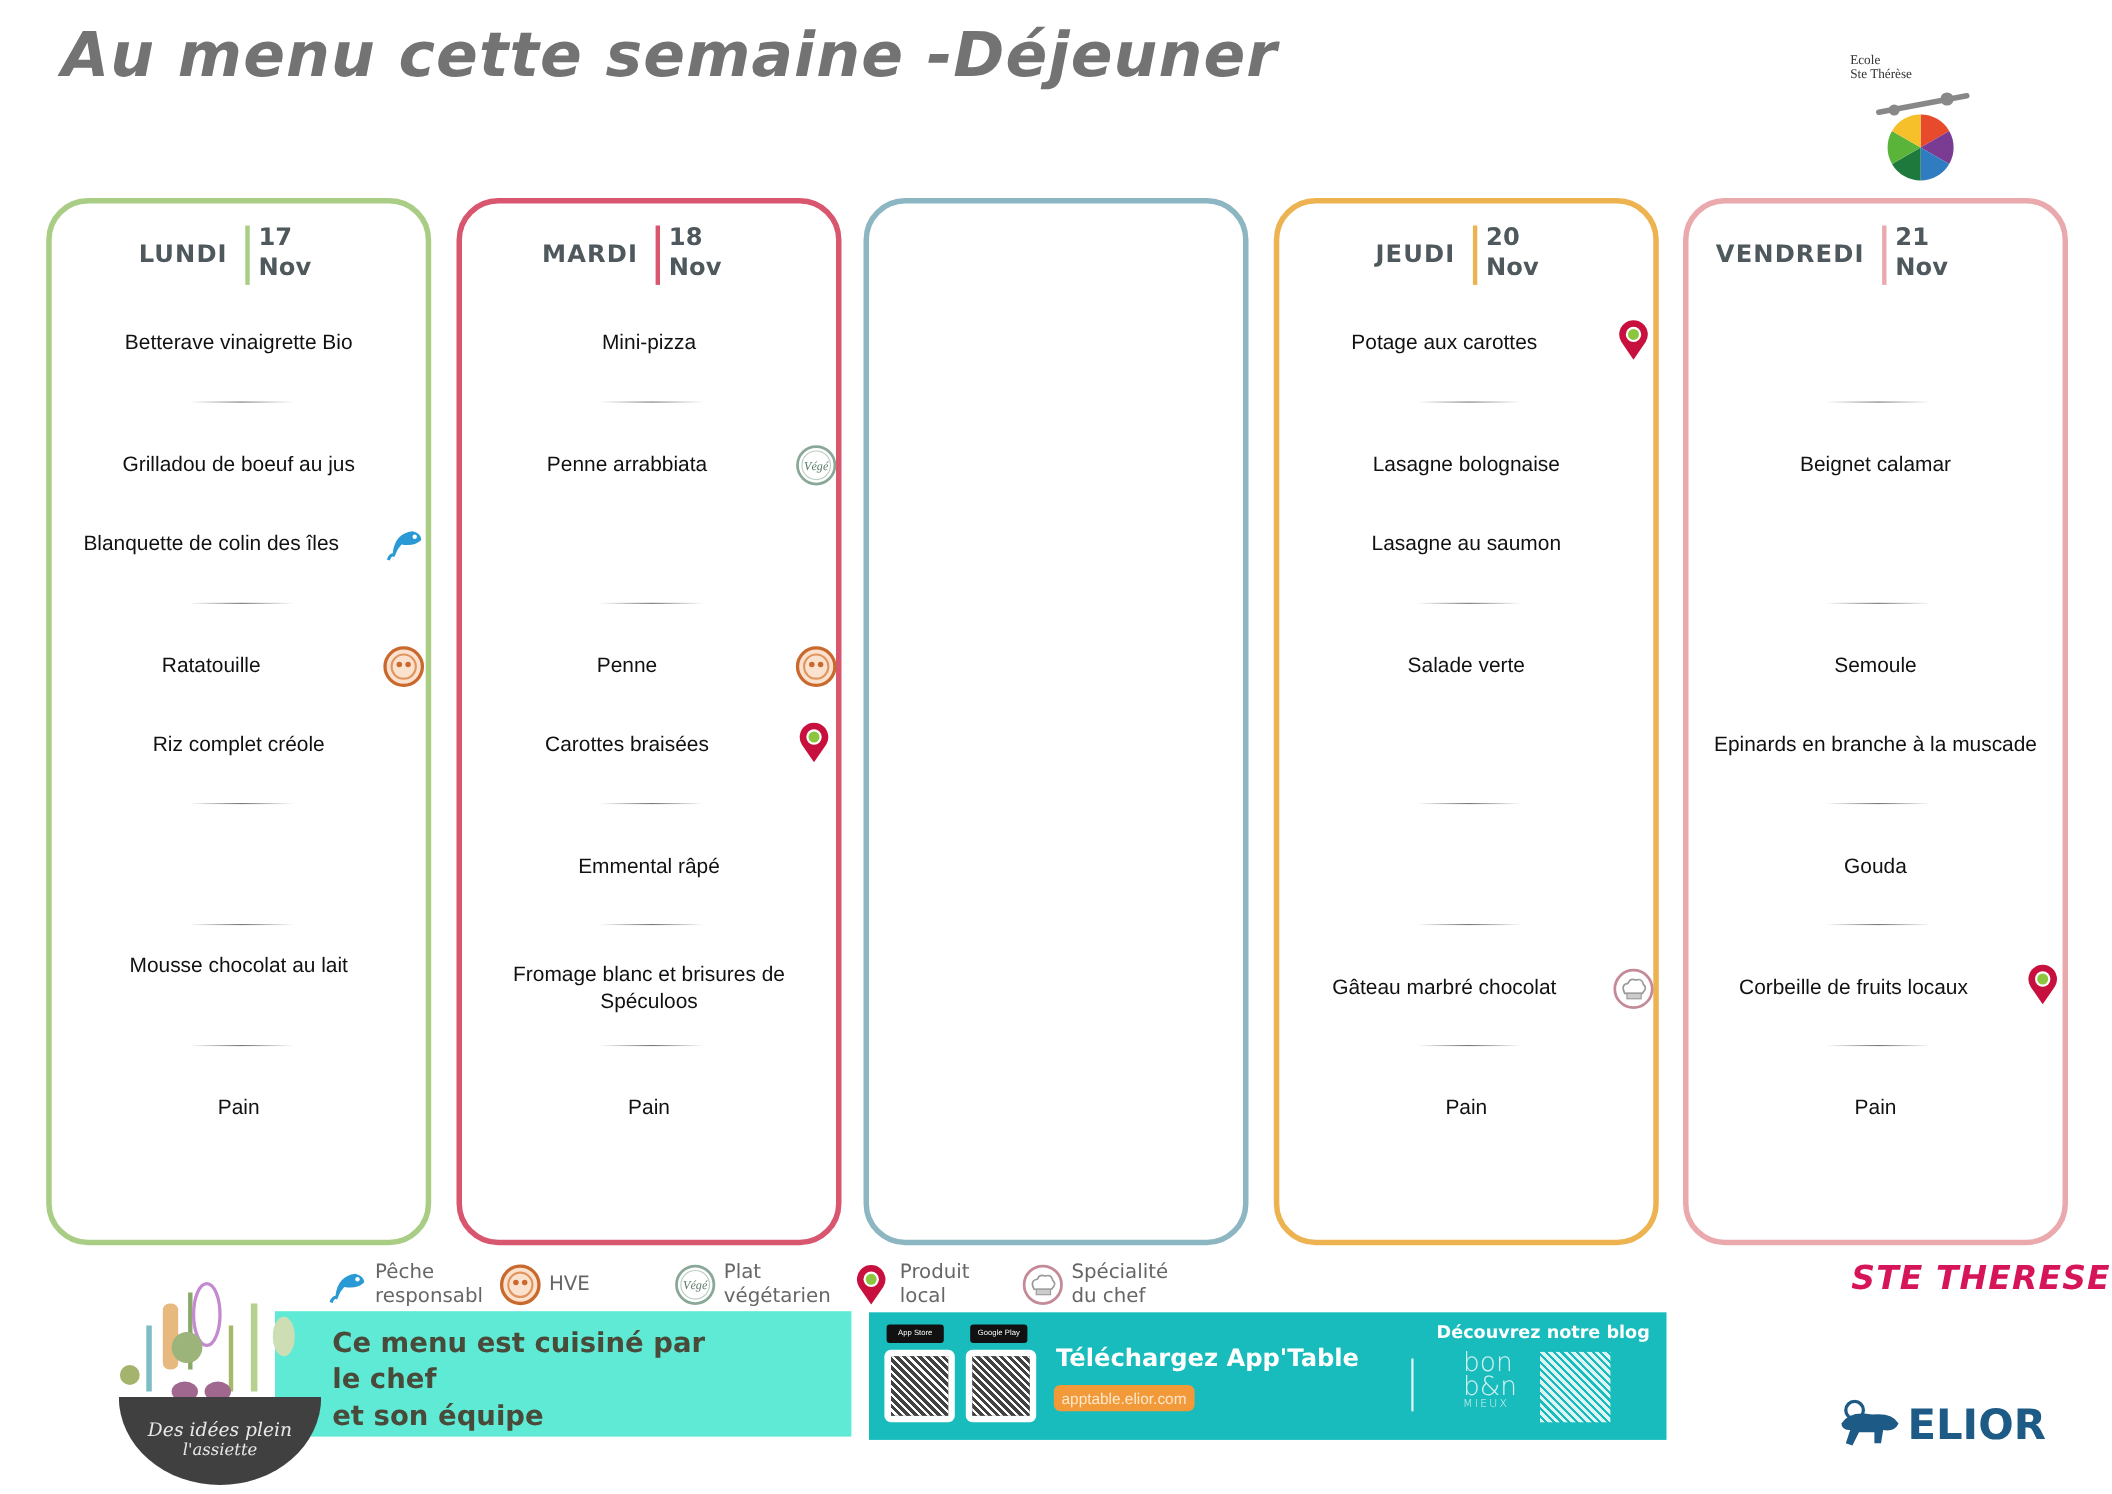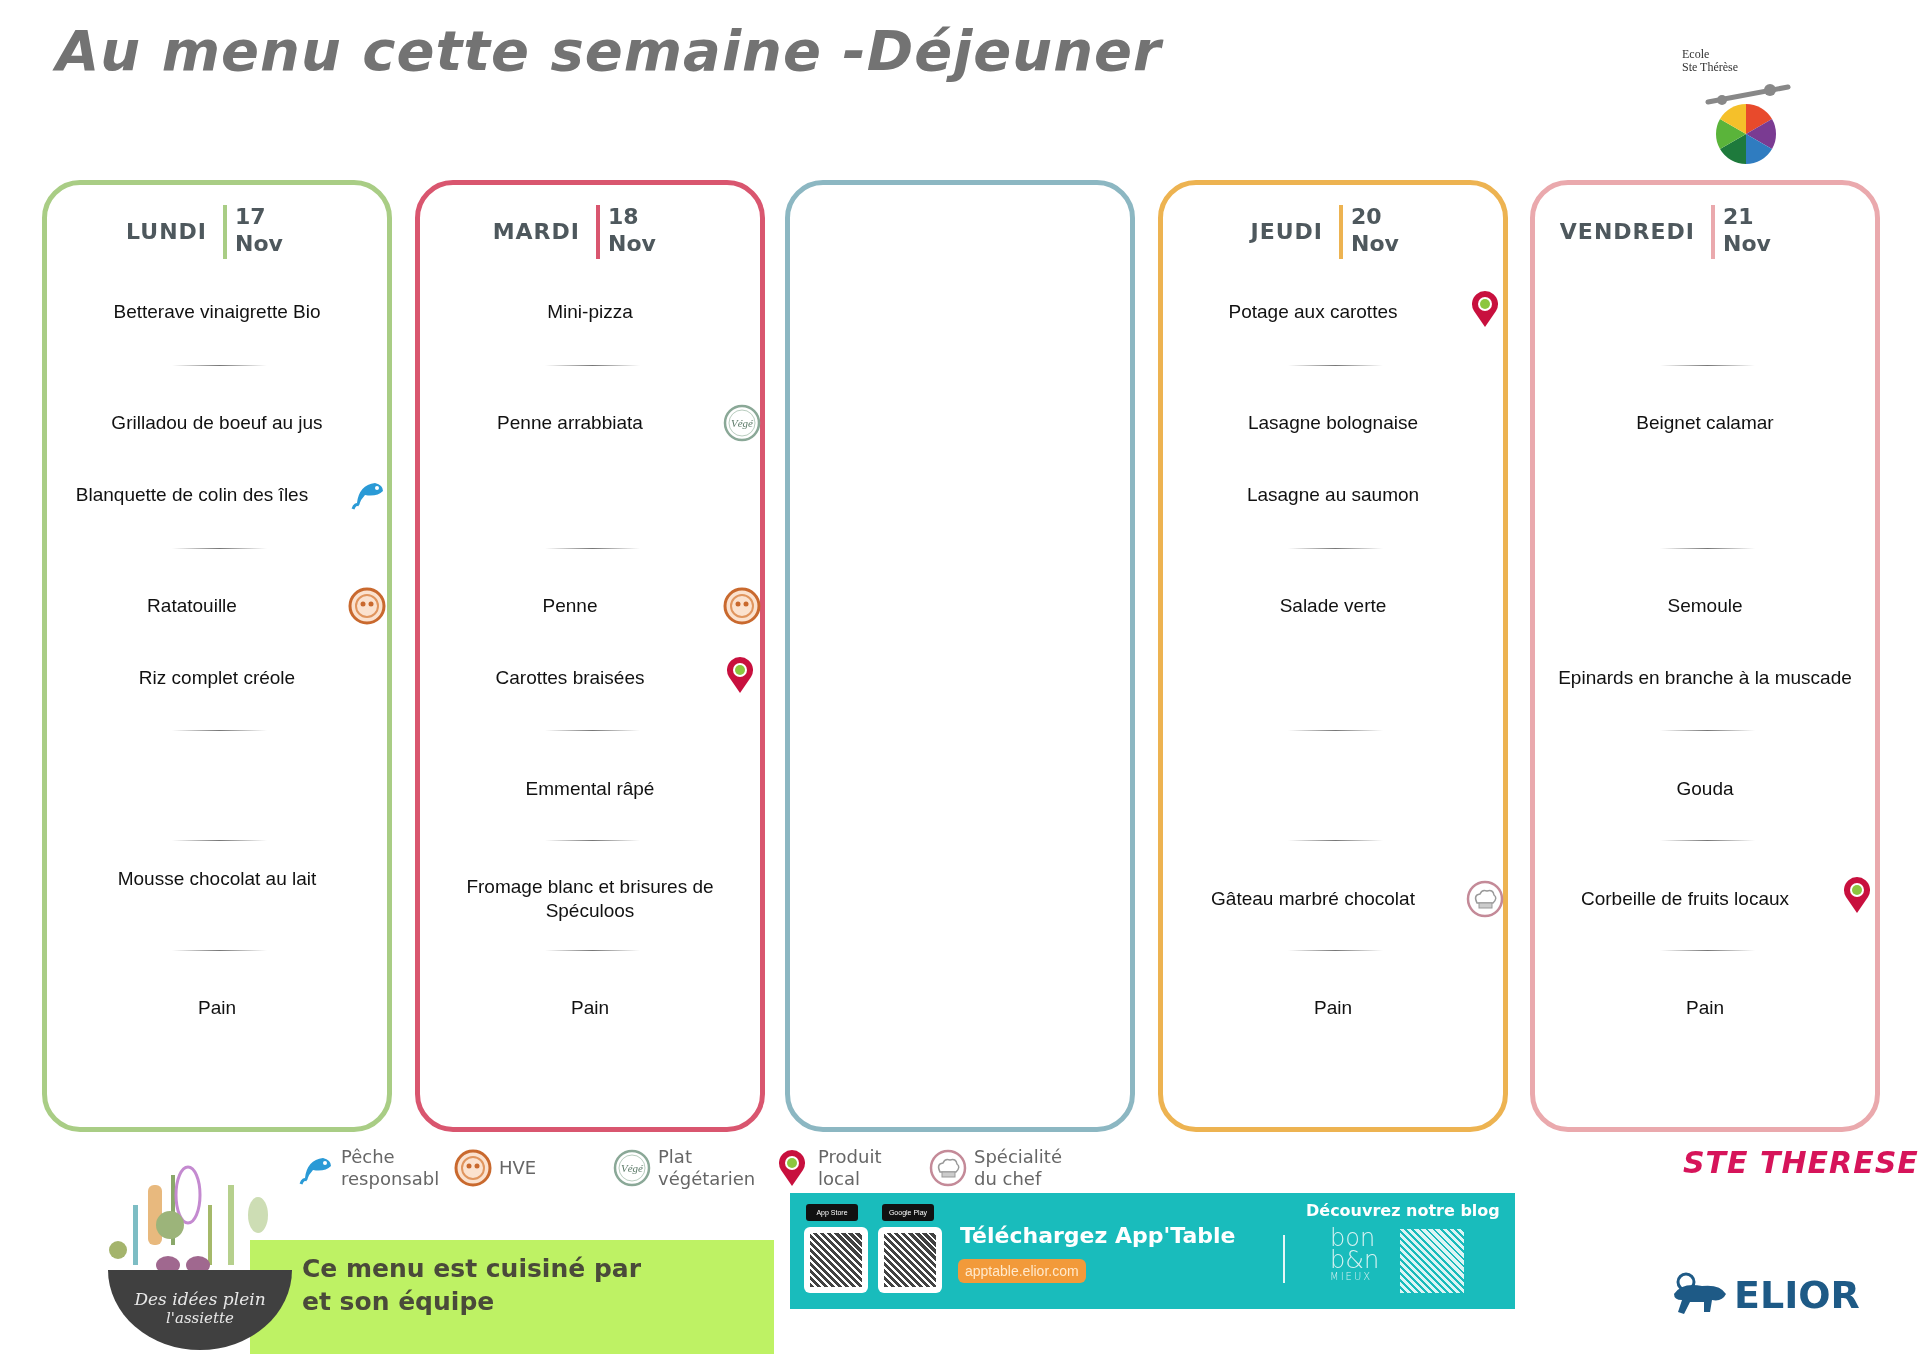--- a/index.html
+++ b/index.html
@@ -10,21 +10,21 @@
   .col { position: absolute; top: 180px; width: 350px; height: 952px; border: 5px solid; border-radius: 38px; box-sizing: border-box; background: #fff; }
   .col-header { position: absolute; top: 20px; left: 0; right: 0; height: 56px; }
   .day { position: absolute; right: 180px; top: 14px; font-family: "DejaVu Sans", sans-serif; font-weight: bold; font-size: 22px; color: #4e585d; letter-spacing: 1px; }
   .hdiv { position: absolute; left: 176px; top: 0; width: 4px; height: 54px; }
   .date { position: absolute; left: 188px; top: -2px; font-family: "DejaVu Sans", sans-serif; font-weight: bold; font-size: 22px; line-height: 27px; color: #4e585d; }
   .dish { position: absolute; left: 10px; right: 10px; text-align: center; font-size: 19px; color: #111; line-height: 24px; }
   .sep { position: absolute; left: 125px; width: 95px; height: 1px; background: linear-gradient(90deg, rgba(120,120,120,0), #777 50%, rgba(120,120,120,0)); }
   .ico { position: absolute; width: 40px; height: 40px; }
   .legend { position: absolute; top: 1143px; height: 50px; display: flex; align-items: center; }
   .legend .lbl { font-family: "DejaVu Sans", sans-serif; font-size: 18px; color: #666; line-height: 22px; margin-left: 6px; }
-  .banner-green { position: absolute; left: 250px; top: 1192px; width: 524px; height: 114px; background: #bef264; margin-top: 48px; }
+  .banner-green { position: absolute; left: 250px; top: 1192px; width: 524px; height: 114px; background: #5eead4; }
   .banner-green .txt { position: absolute; left: 52px; top: 12px; font-family: "DejaVu Sans", sans-serif; font-weight: bold; font-size: 25px; line-height: 33px; color: #4a4a3a; }
   .bowl { position: absolute; left: 108px; top: 1165px; width: 184px; height: 185px; }
   .banner-teal { position: absolute; left: 790px; top: 1193px; width: 725px; height: 116px; background: #19bcbc; }
   .store { position: absolute; top: 11px; height: 17px; width: 52px; background: #111; border-radius: 3px; color: #fff; font-size: 7px; line-height: 17px; text-align: center; }
   .qr { position: absolute; top: 34px; width: 64px; height: 66px; background: #fff; border-radius: 6px; }
   .qr-inner { position: absolute; left: 6px; top: 6px; right: 6px; bottom: 6px; background: repeating-linear-gradient(45deg,#222 0 3px,#fff 3px 5px), #222; opacity: .85; }
   .app-title { position: absolute; left: 170px; top: 30px; color: #fff; font-family: "DejaVu Sans", sans-serif; font-weight: bold; font-size: 22px; }
   .app-url { position: absolute; left: 168px; top: 66px; background: #f29a3a; color: #ffe9cc; font-size: 14px; padding: 4px 7px; border-radius: 6px; }
   .vsep { position: absolute; left: 493px; top: 42px; width: 2px; height: 48px; background: #e6f7f7; }
   .blog { position: absolute; left: 516px; top: 8px; color: #fff; font-family: "DejaVu Sans", sans-serif; font-weight: bold; font-size: 16px; text-align: right; }
@@ -243,20 +243,21 @@
     </svg>
   <div class="lbl">
       <div>Spécialité</div>
       <div>du chef</div>
     </div>
 </div>
 
 <div class="banner-green">
   <div class="txt">
     <div>Ce menu est cuisiné par</div>
+    <div>le chef</div>
     <div>et son équipe</div>
   </div>
 </div>
 
 <svg class="bowl" viewBox="0 0 184 185">
   <rect x="40" y="20" width="14" height="60" rx="6" fill="#e8b97e"></rect>
   <rect x="25" y="40" width="5" height="60" fill="#7dbdc4"></rect>
   <rect x="63" y="10" width="4" height="70" fill="#8aa86a"></rect>
   <ellipse cx="80" cy="30" rx="12" ry="28" fill="none" stroke="#c48ad0" stroke-width="3"></ellipse>
   <circle cx="62" cy="60" r="14" fill="#9cb47a"></circle>

